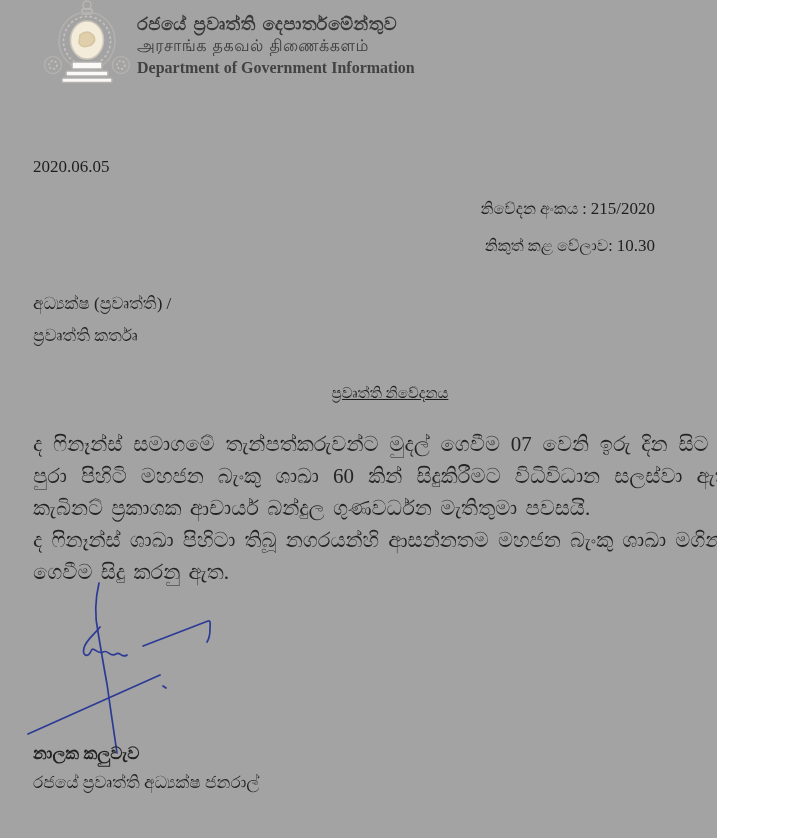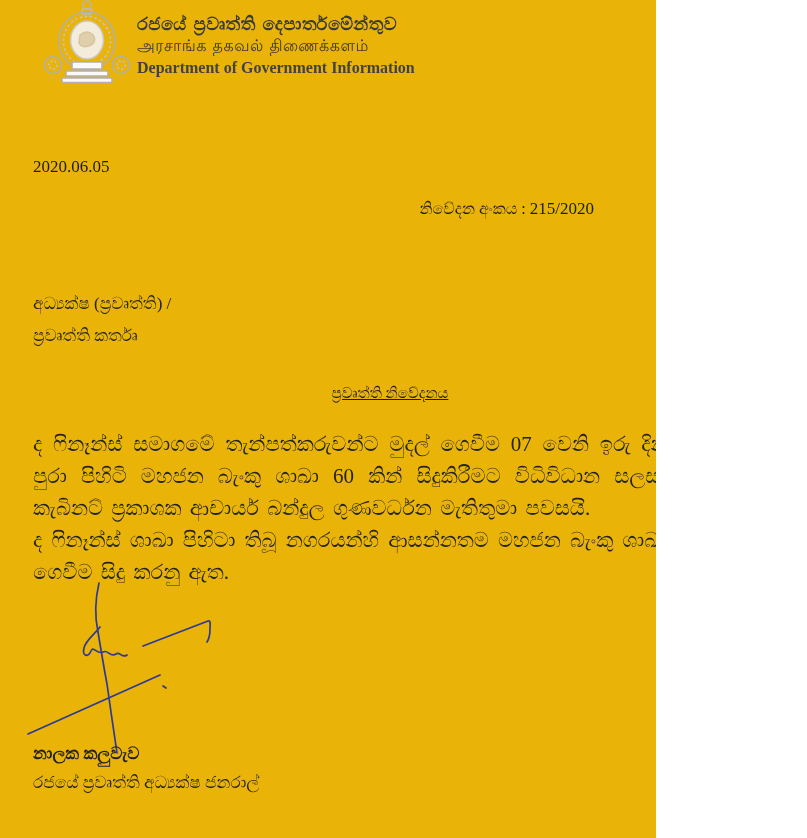--- a/index.html
+++ b/index.html
@@ -1,20 +1,20 @@
 <!DOCTYPE html>
 <html><head>
 <meta charset="utf-8">
 <style>
   html, body { margin: 0; padding: 0; background: #ffffff; }
   .page {
     position: relative;
-    width: 656px;
+    width: 717px;
     height: 838px;
-    background: #eab308;
+    background: #a3a3a3;
     font-family: "Liberation Serif", "DejaVu Sans", serif;
     color: #222222;
     overflow: hidden;
   }
 
   
   .letterhead-logo { position: absolute; left: 42px; top: 0px; }
   .org-names { position: absolute; left: 137px; top: 13px; }
   .org-si {
     font-family: "DejaVu Sans", "Liberation Sans", sans-serif;
@@ -108,20 +108,24 @@
     <div class="org-en">Department of Government Information</div>
   </div>
 
   <div class="date-line">2020.06.05</div>
 
   <div class="meta-block">
     <div>
       <span>නිවේදන අංකය :</span>
       <span class="meta-value">215/2020</span>
     </div>
+    <div>
+      <span>නිකුත් කළ වේලාව:</span>
+      <span class="meta-value">10.30</span>
+    </div>
   </div>
 
   <div class="addressee">
     <div>අධ්‍යක්ෂ (ප්‍රවෘත්ති) /</div>
     <div>ප්‍රවෘත්ති කර්තෘ</div>
   </div>
 
   <div class="release-title">ප්‍රවෘත්ති නිවේදනය</div>
 
   <p class="para para1">ද ෆිනෑන්ස් සමාගමේ තැන්පත්කරුවන්ට මුදල් ගෙවීම 07 වෙනි ඉරු දින සිට දිවයින පුරා පිහිටි මහජන බැංකු ශාඛා 60 කින් සිදුකිරීමට විධිවිධාන සලස්වා ඇති බව කැබිනට් ප්‍රකාශක ආචාර්ය බන්දුල ගුණවර්ධන මැතිතුමා පවසයි.</p>

